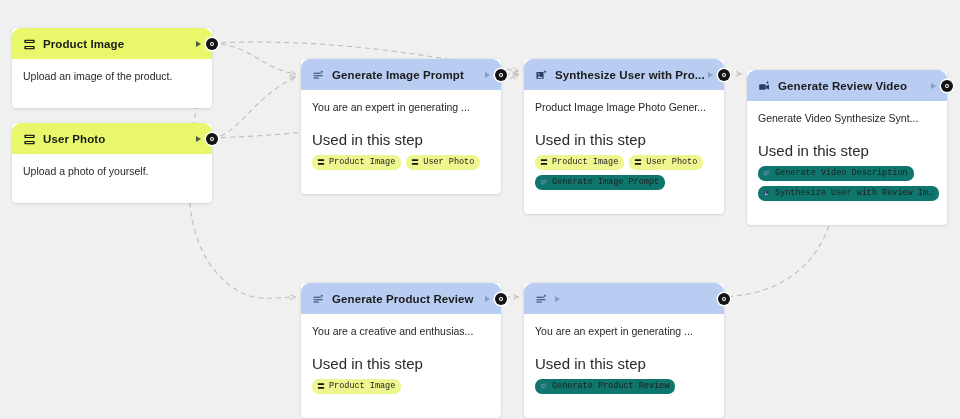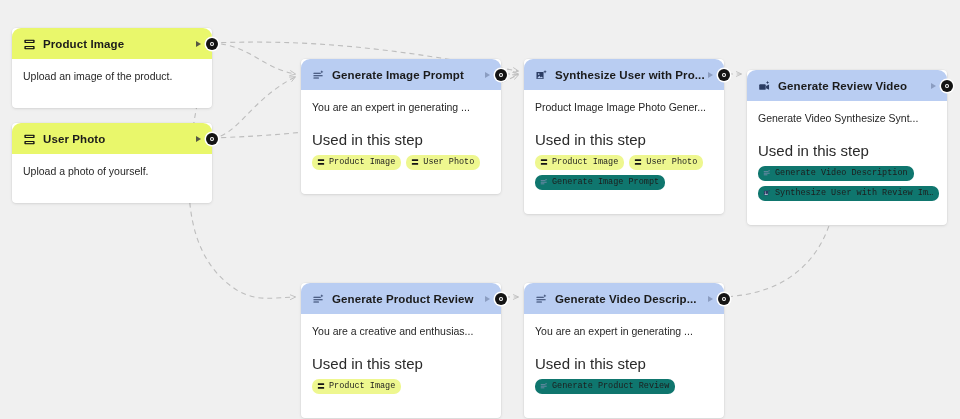--- a/index.html
+++ b/index.html
@@ -369,21 +369,20 @@
       <span class="node-head-icon">
         <svg viewBox="0 0 14 14" width="13" height="13">
             <g stroke="#2b3c63" stroke-width="1.1" stroke-linecap="round">
               <line x1="2" y1="4.6" x2="9" y2="4.6"></line>
               <line x1="2" y1="7.2" x2="11" y2="7.2"></line>
               <line x1="2" y1="9.8" x2="7" y2="9.8"></line>
             </g>
             <path d="M10.6 1.4 L11.1 2.6 L12.3 3.1 L11.1 3.6 L10.6 4.8 L10.1 3.6 L8.9 3.1 L10.1 2.6 Z" fill="#2b3c63"></path>
           </svg>
       </span>
-      <span class="node-title">Generate Video Descrip...</span>
       <span class="node-caret"></span>
       <span class="handle">
           <span class="handle-core"></span>
         </span>
     </div>
     <div class="node-body">
       <div class="node-desc">You are an expert in generating ...</div>
       <div class="used-label">Used in this step</div>
       <div class="pill-row">
         <span class="pill blue">

